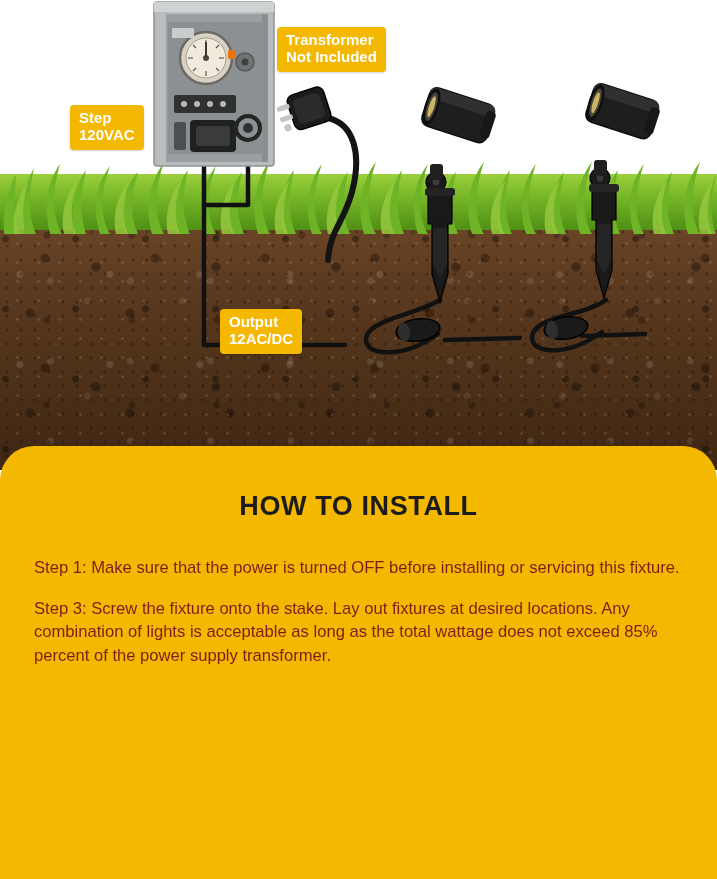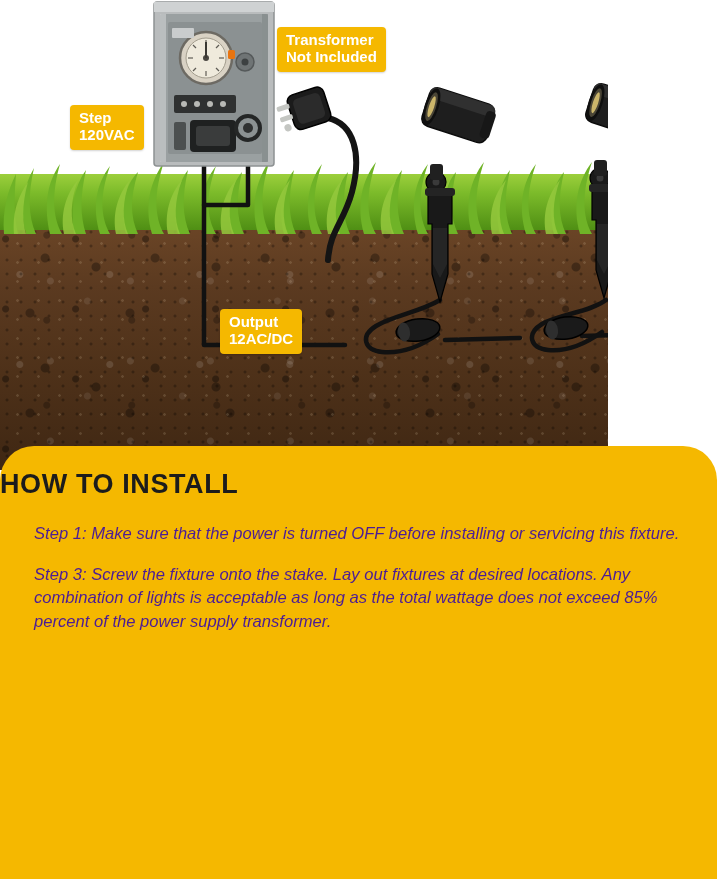--- a/index.html
+++ b/index.html
@@ -15,21 +15,21 @@
     width: 717px;
     height: 879px;
     overflow: hidden;
     background: #ffffff;
   }
 
   
   .scene {
     position: absolute;
     left: 0; top: 0;
-    width: 608px;
+    width: 717px;
     height: 470px;
     overflow: hidden;
     background: #ffffff;
   }
 
   
   .soil {
     position: absolute;
     left: 0;
     top: 225px;
@@ -101,37 +101,36 @@
     position: absolute;
     left: 0;
     top: 446px;
     width: 717px;
     height: 433px;
     background: #f5b800;
     border-top-left-radius: 34px;
     border-top-right-radius: 34px;
   }
   .panel-title {
-    margin: 0;
-    padding: 23px 0 0 0;
-    text-align: left;
+    margin: 12px;
+    padding: 33px 0 0 0;
+    text-align: center;
     font-size: 27px;
     font-weight: bold;
     letter-spacing: .6px;
     color: #1c1c1c;
   }
   .steps {
     padding: 22px 34px 0 34px;
   }
   .step {
-    color: #4c1d95;
+    color: #7f1d1d;
     font-size: 16.6px;
     line-height: 1.42;
     margin: 0 0 17px 0;
-    font-style: italic;
   }
 </style>
 </head>
 <body>
 
 <div id="page">
 
   <div class="scene">
 
     <div class="soil"></div>

